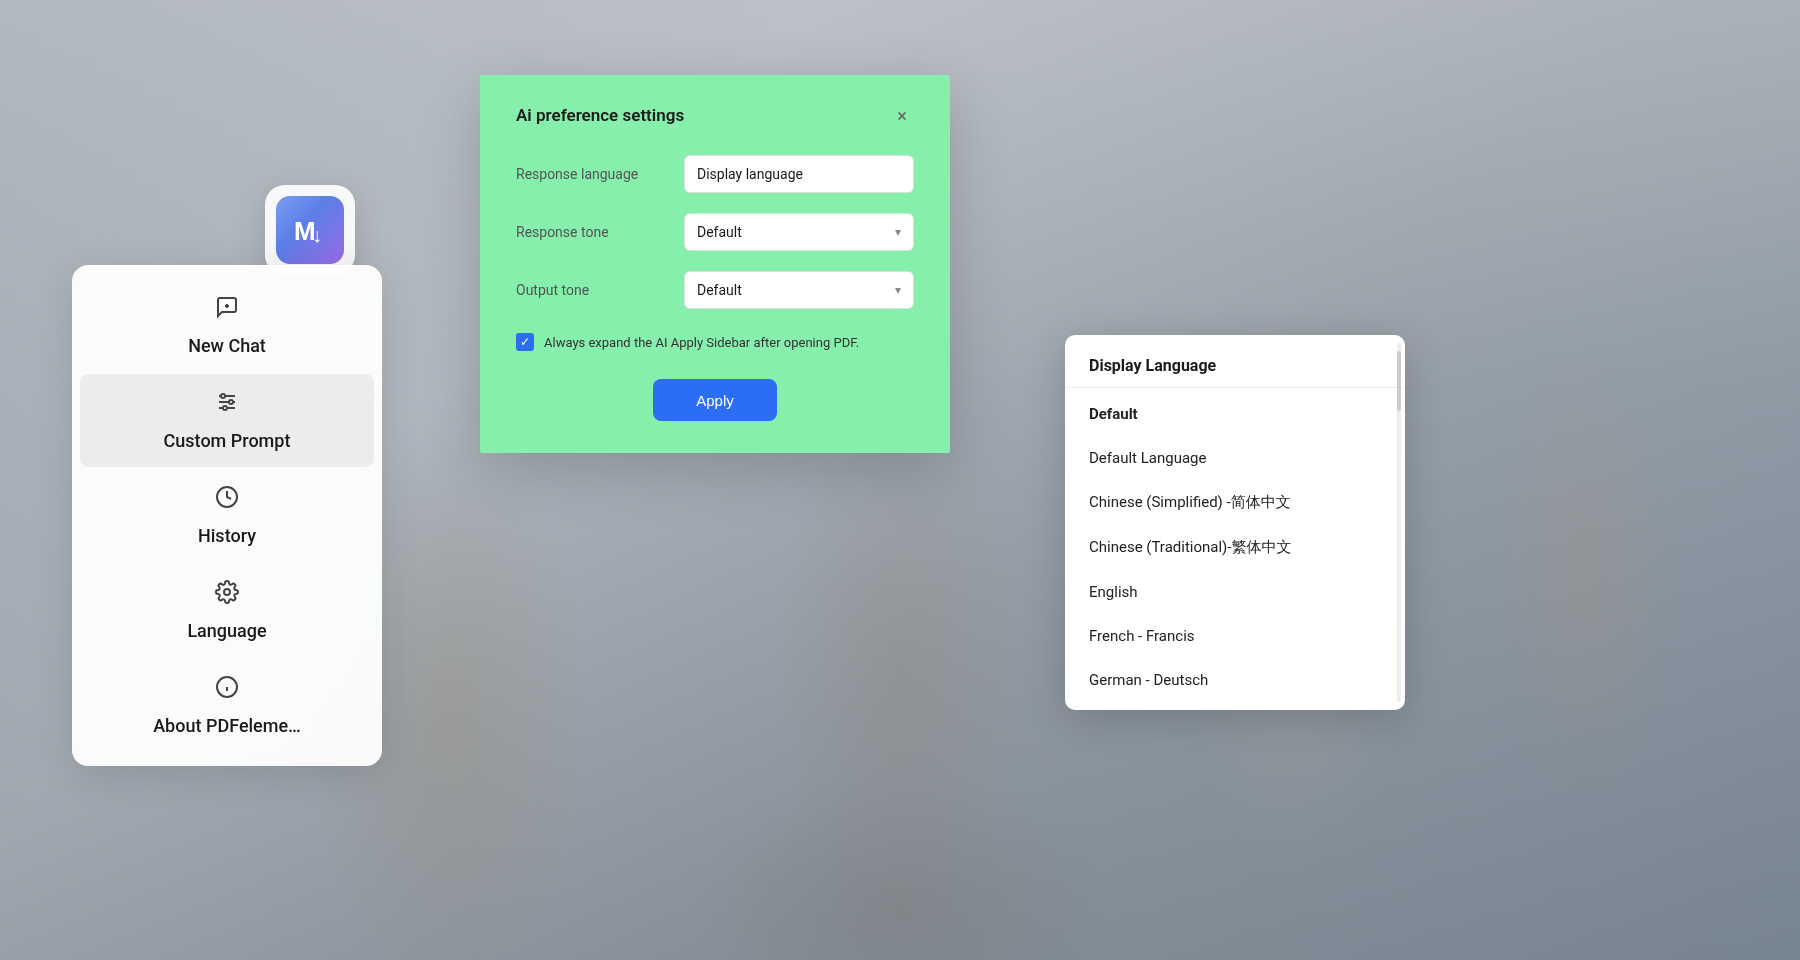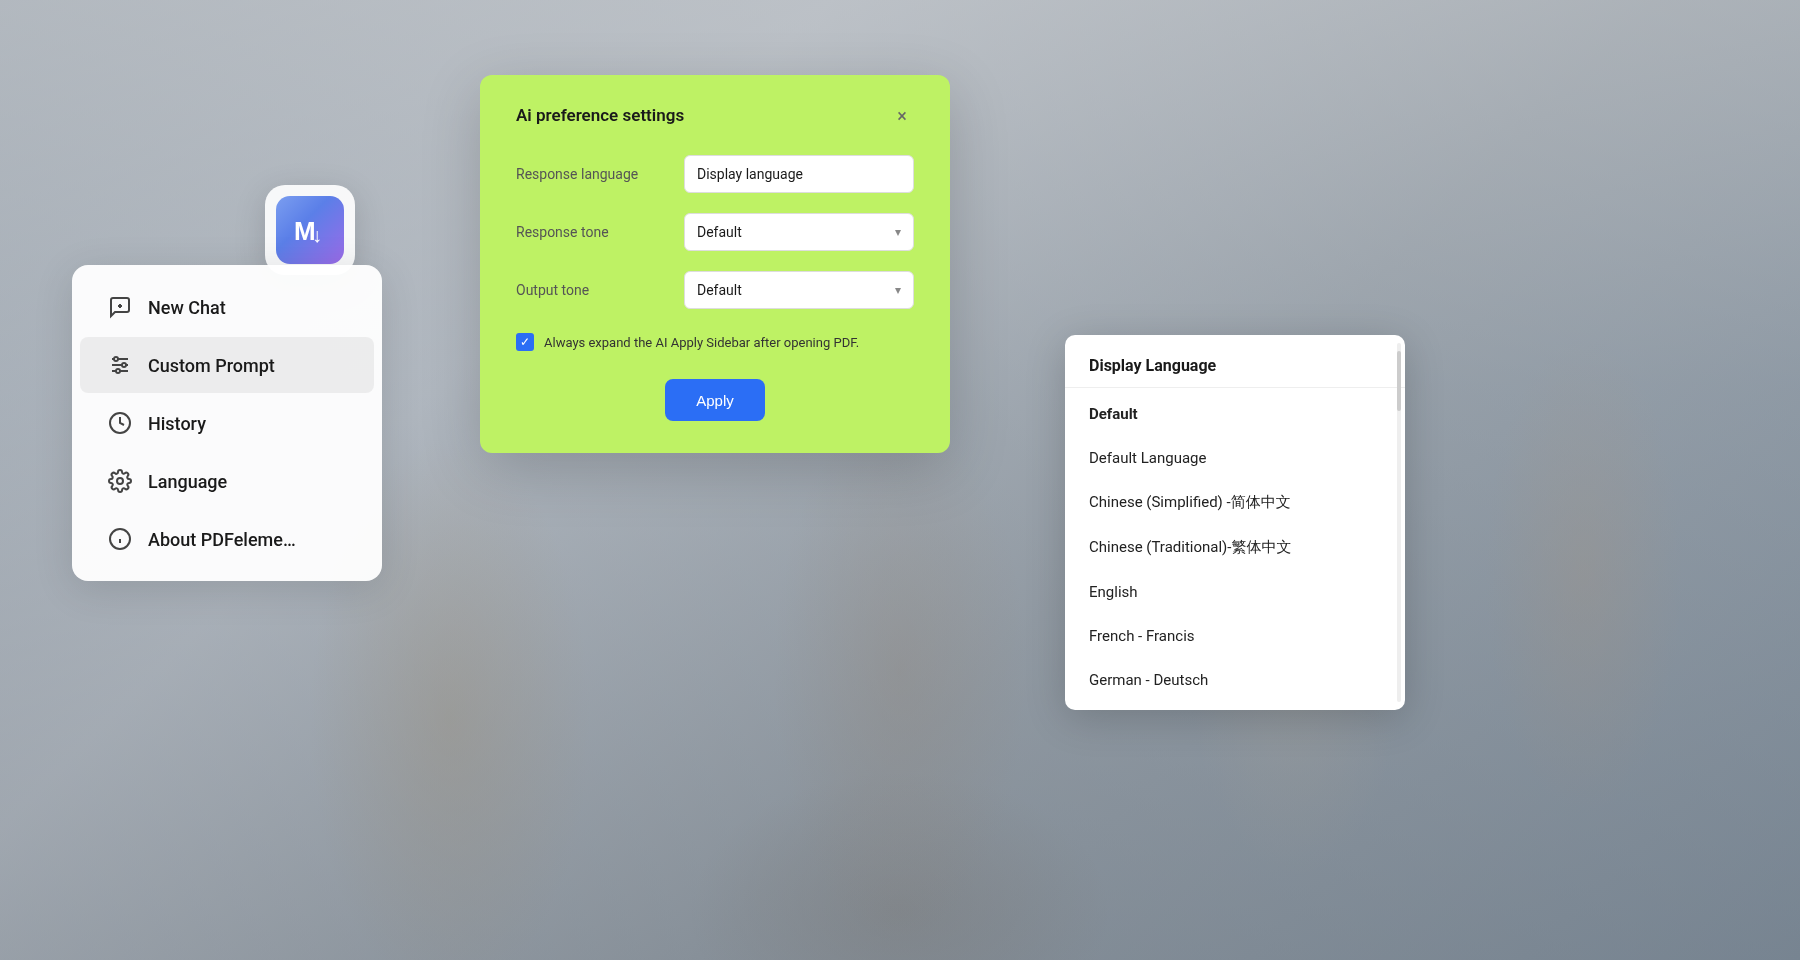--- a/index.html
+++ b/index.html
@@ -81,20 +81,21 @@
 
     .menu-item {
       display: flex;
       align-items: center;
       gap: 16px;
       padding: 16px 28px;
       cursor: pointer;
       border-radius: 8px;
       margin: 2px 8px;
       transition: background 0.15s;
+      flex-direction: column;
     }
 
     .menu-item.active {
       background: rgba(0,0,0,0.06);
     }
 
     .menu-item-icon {
       width: 24px;
       height: 24px;
       color: #444;
@@ -106,22 +107,22 @@
       font-weight: 500;
       color: #1a1a1a;
     }
 
     
     .settings-dialog {
       position: absolute;
       top: 75px;
       left: 480px;
       width: 470px;
-      background: #bef264;
-      border-radius: 12px;
+      background: #86efac;
+      border-radius: 2px;
       box-shadow: 0 16px 60px rgba(0,0,0,0.18);
       z-index: 20;
       padding: 28px 36px 32px;
     }
 
     .dialog-header {
       display: flex;
       align-items: center;
       justify-content: space-between;
       margin-bottom: 28px;
@@ -207,21 +208,21 @@
     }
 
     .checkbox-label {
       font-size: 13px;
       color: #333;
     }
 
     .apply-btn {
       display: block;
       margin: 0 auto;
-      width: 100px;
+      width: 124px;
       height: 42px;
       background: #2B6EF5;
       color: white;
       border: none;
       border-radius: 8px;
       font-size: 15px;
       font-weight: 500;
       cursor: pointer;
     }
 

